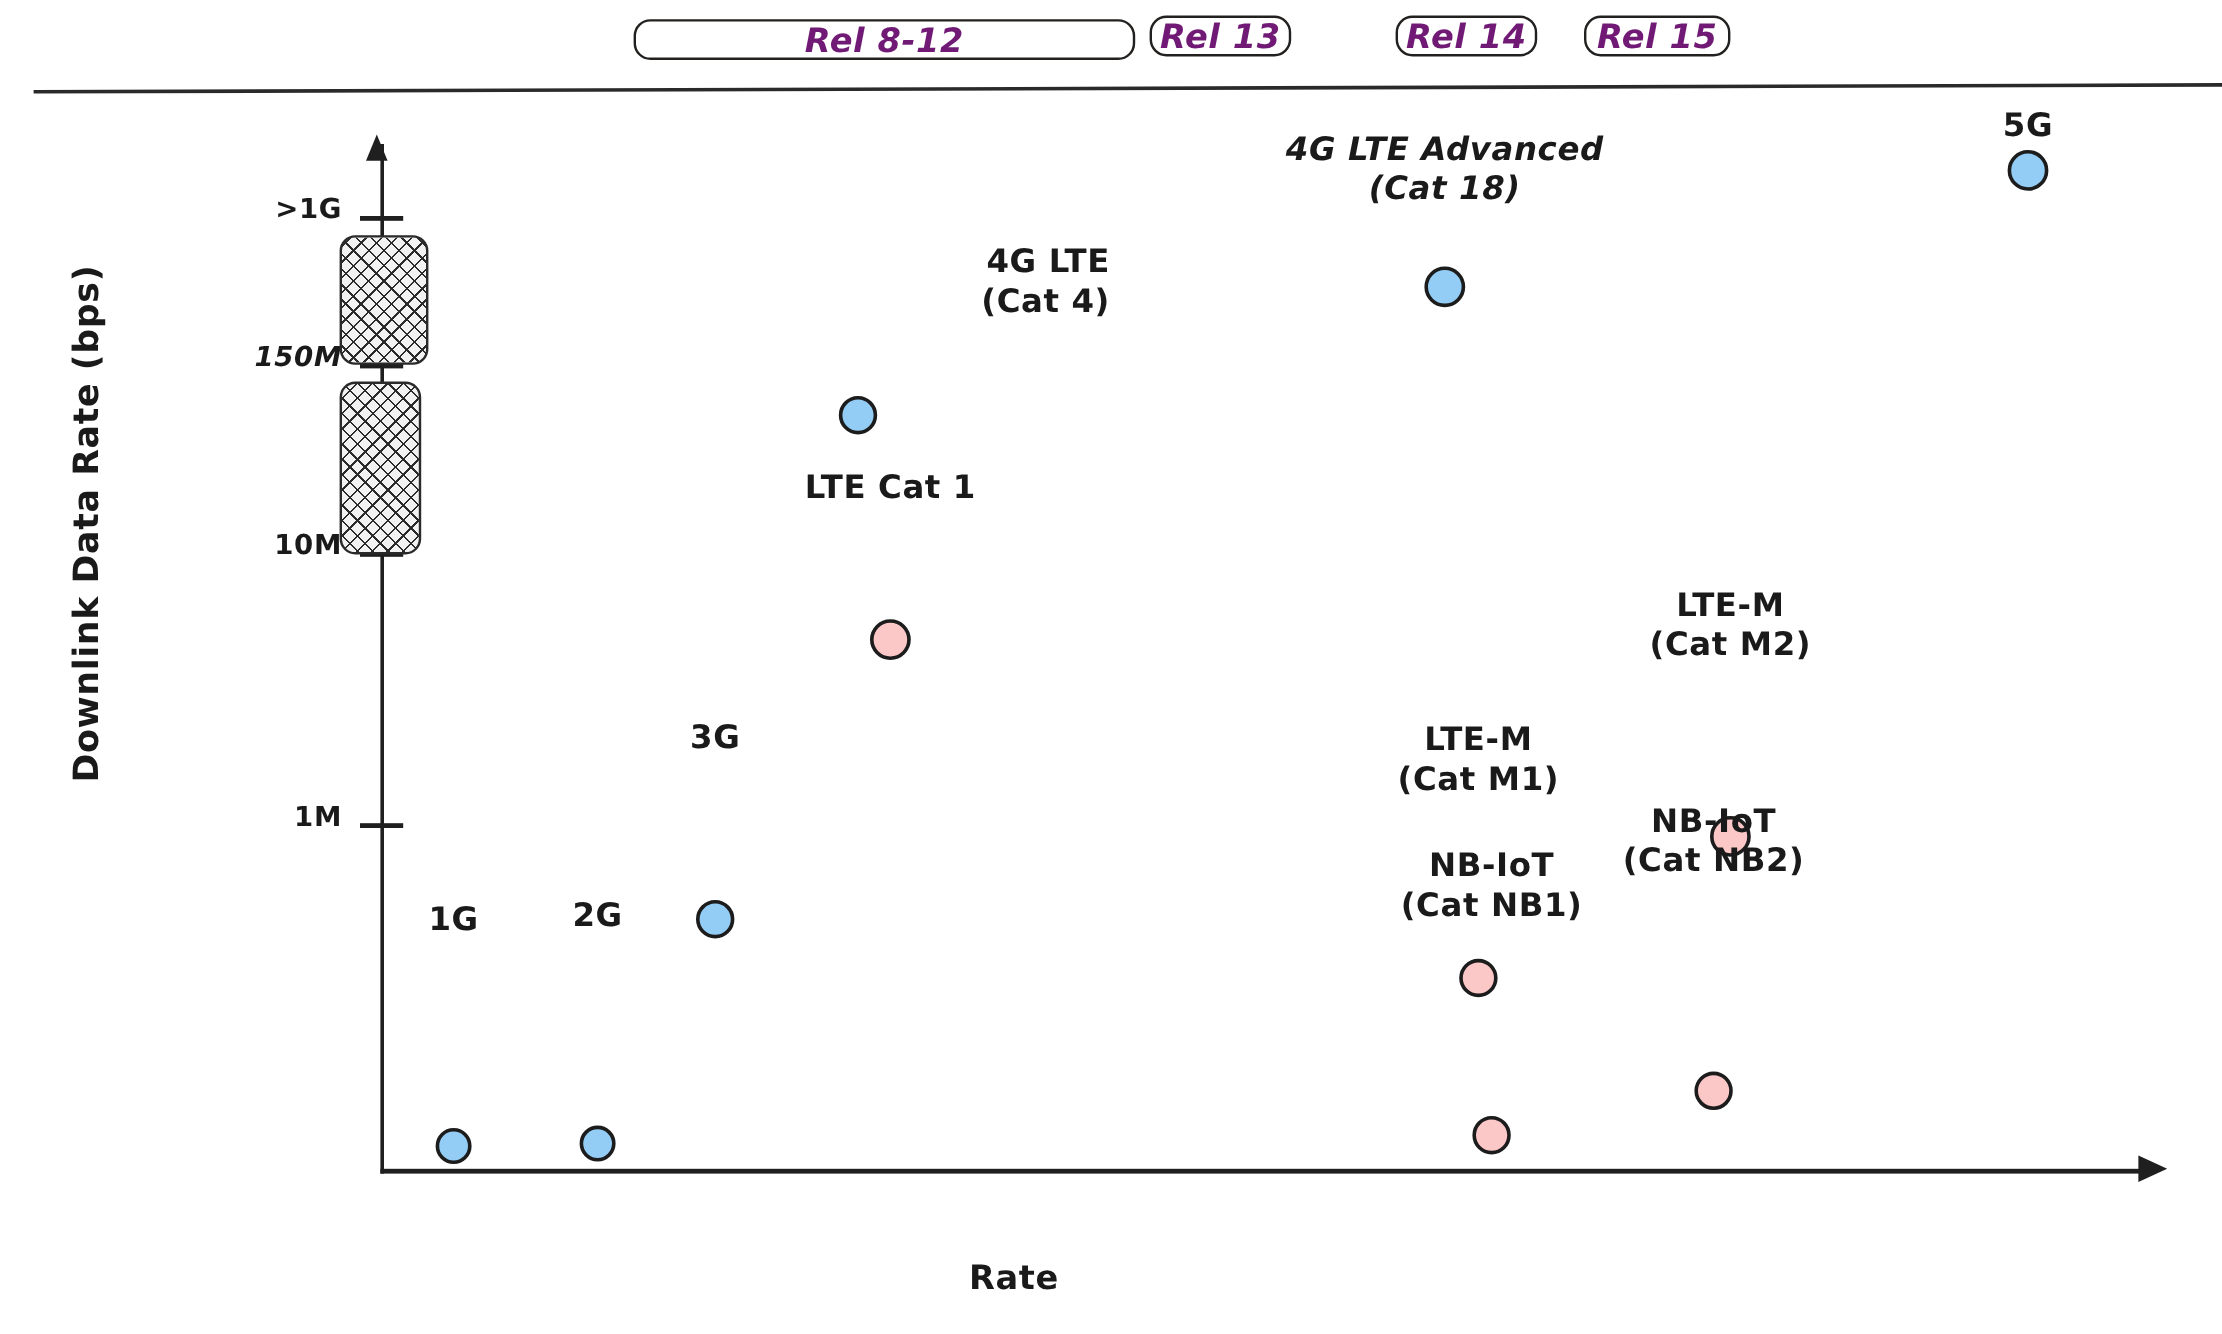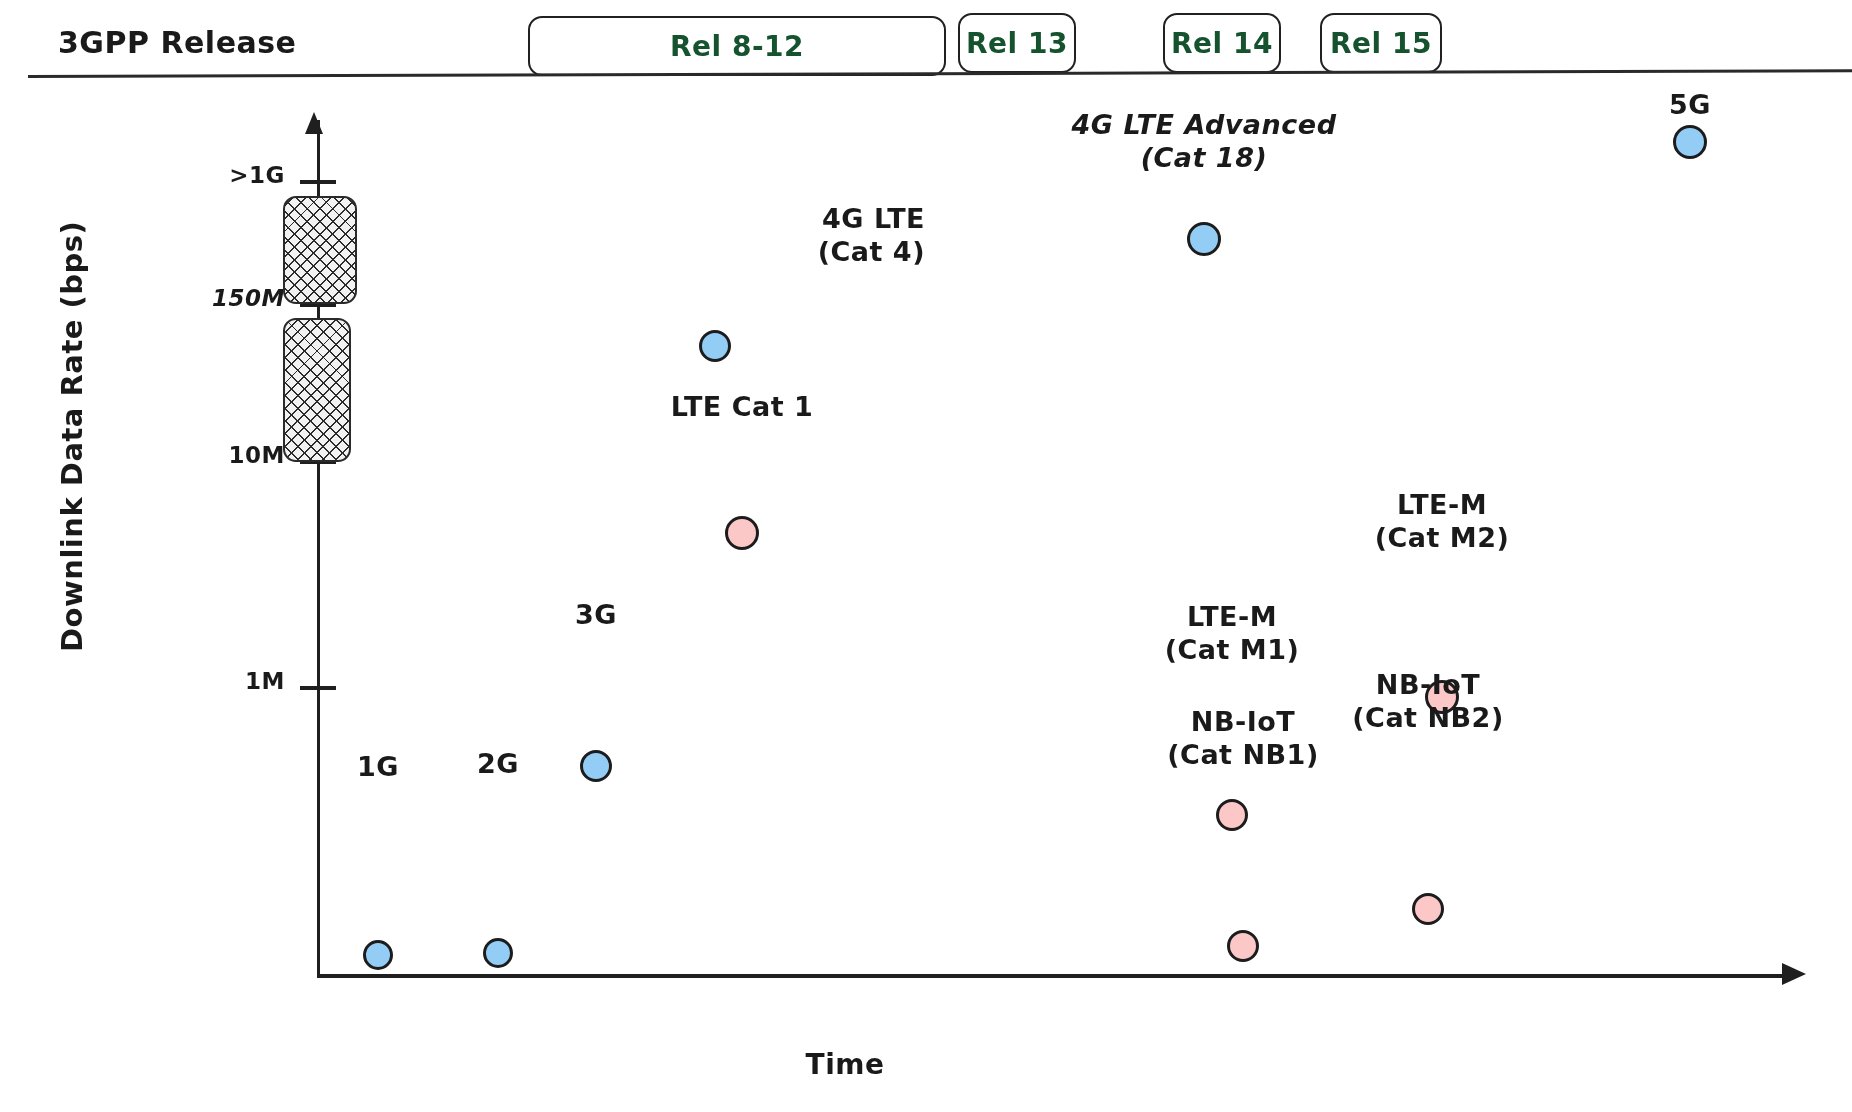--- a/index.html
+++ b/index.html
@@ -9,21 +9,21 @@
   .hand{font-family:"DejaVu Sans","Liberation Sans",sans-serif;
         font-weight:600;letter-spacing:.5px;}
 
   
   #release-header{position:absolute;left:0;top:0;width:1852px;height:90px;}
   #release-title{position:absolute;left:58px;top:25px;font-size:30px;
                  white-space:nowrap;}
   .rel-pill{position:absolute;box-sizing:border-box;
             border:2.5px solid #23211f;border-radius:14px;background:#fff;
             display:flex;align-items:center;justify-content:center;
-            font-size:28px;color:#14532d;height:60px;}
+            font-size:28px;color:#701a75;height:34px;font-style:italic;}
   #header-rule{position:absolute;left:28px;top:75px;width:1918px;height:0;
                border-top:3px solid #2a2a2a;transform:rotate(-0.18deg);
                transform-origin:left center;}
 
   
   #plot{position:absolute;left:0;top:0;width:1852px;height:1112px;}
   #y-axis-line{position:absolute;left:317px;top:120px;width:3px;height:858px;
                background:#1f1f1f;}
   #y-axis-arrow{position:absolute;left:305px;top:112px;width:0;height:0;
                 border-left:9px solid transparent;border-right:9px solid transparent;
@@ -56,21 +56,20 @@
   
   .pt{position:absolute;border-radius:50%;border:3.5px solid #1c1c1c;
       box-sizing:border-box;}
   .pt-label{position:absolute;font-size:27px;line-height:33px;text-align:center;
             white-space:pre;}
 </style>
 </head>
 <body>
 
 <div id="release-header">
-  <div id="release-title" class="hand">3GPP Release</div>
   <div id="release-pills">
       <div class="rel-pill hand" style="left: 528px; top: 16px; width: 418px;">Rel 8-12</div>
       <div class="rel-pill hand" style="left: 958px; top: 13px; width: 118px;">Rel 13</div>
       <div class="rel-pill hand" style="left: 1163px; top: 13px; width: 118px;">Rel 14</div>
       <div class="rel-pill hand" style="left: 1320px; top: 13px; width: 122px;">Rel 15</div>
     </div>
   <div id="header-rule"></div>
 </div>
 
 <div id="plot">
@@ -88,21 +87,21 @@
       <div class="tick" style="left: 300px; top: 460px;"></div>
       <div class="tick-label hand" style="left: 130px; width: 155px; top: 442px;">10M</div>
       <div class="tick" style="left: 300px; top: 686px;"></div>
       <div class="tick-label hand" style="left: 130px; width: 155px; top: 668px;">1M</div>
     </div>
 
   <div class="break-box" style="left:283px;top:196px;width:70px;height:104px;"></div>
   <div class="break-box" style="left:283px;top:318px;width:64px;height:140px;"></div>
 
   <div id="y-axis-title" class="hand">Downlink Data Rate (bps)</div>
-  <div id="x-axis-title" class="hand">Time</div>
+  <div id="x-axis-title" class="hand">Rate</div>
 
   <div id="points-layer">
       <div class="pt-label hand" style="width: 420px; left: 168px; top: 750px;">1G</div>
       <div class="pt" style="left: 363px; top: 940px; width: 30px; height: 30px; background: rgb(147, 205, 245);"></div>
       <div class="pt-label hand" style="width: 420px; left: 288px; top: 747px;">2G</div>
       <div class="pt" style="left: 483px; top: 938px; width: 30px; height: 30px; background: rgb(147, 205, 245);"></div>
       <div class="pt-label hand" style="width: 420px; left: 386px; top: 598px;">3G</div>
       <div class="pt" style="left: 580px; top: 750px; width: 32px; height: 32px; background: rgb(147, 205, 245);"></div>
       <div class="pt-label hand" style="width: 420px; left: 505px; top: 202px; text-align: right;">4G LTE
 (Cat 4)</div>

